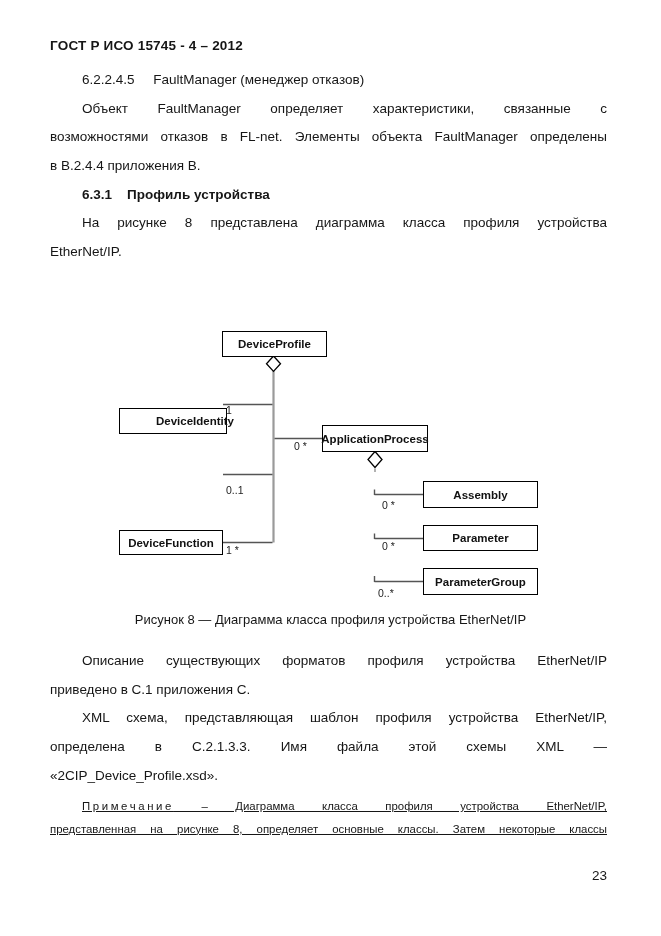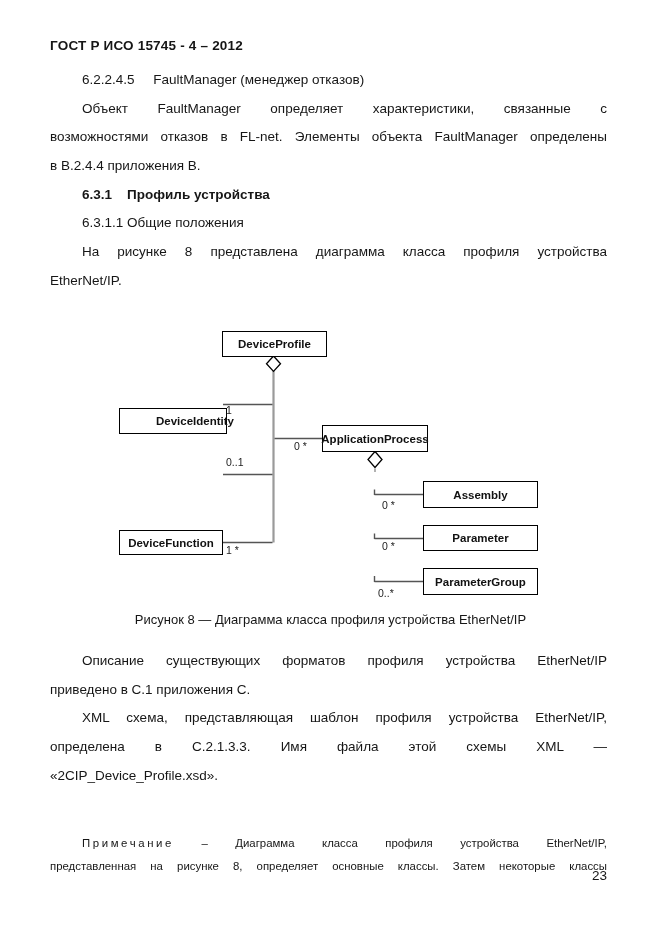--- a/index.html
+++ b/index.html
@@ -34,22 +34,23 @@
     text-align: justify;
     text-align-last: justify;
   }
   .line.ind { text-indent: 32px; }
   .line.bold { font-weight: bold; }
   .line.mt6 { margin-top: 6px; }
   #block-a { top: 66px; }
   #block-b { top: 647px; }
   .noteblock {
     position: absolute;
-    left: 50px; top: 832px; width: 557px;
+    left: 50px; top: 795px; width: 557px;
     font-size: 11.4px;
+    text-decoration: underline;
   }
   .noteblock .line { height: 22.6px; line-height: 22.6px; }
   .noteblock .line.jl { text-align: justify; text-align-last: justify; }
   .lsp { letter-spacing: 2.6px; }
   .figure-caption {
     position: absolute;
     left: 0; top: 612px; width: 661px;
     text-align: center;
     font-size: 13px;
   }
@@ -86,40 +87,39 @@
   #box-parameter           { left:423px; top:525px; width:115px; height:26px; }
   #box-parameter-group     { left:423px; top:568px; width:115px; height:27px; }
   .mult {
     position: absolute;
     font-size: 10.5px;
     color: #222;
     white-space: nowrap;
   }
   #mult-identity  { left:226px; top:404px; }
   #mult-app       { left:294px; top:440px; }
-  #mult-manager   { left:226px; top:456px;text-align:right; }
+  #mult-manager   { left:226px; top:484px;text-align:right; }
   #mult-function  { left:226px; top:544px; }
   #mult-assembly  { left:382px; top:499px; }
   #mult-parameter { left:382px; top:540px; }
   #mult-pgroup    { left:378px; top:587px; }
 </style>
 </head>
 <body>
 
 <div class="page">
 
   <div class="doc-header">ГОСТ Р ИСО 15745 - 4 – 2012</div>
 
   <div class="textblock" id="block-a">
     <div class="line ind">6.2.2.4.5&nbsp;&nbsp;&nbsp;&nbsp;&nbsp;FaultManager (менеджер отказов)</div>
     <div class="line ind jl">Объект FaultManager определяет характеристики, связанные с</div>
     <div class="line jl">возможностями отказов в FL-net. Элементы объекта FaultManager определены</div>
     <div class="line">в В.2.4.4 приложения В.</div>
     <div class="line ind bold">6.3.1&nbsp;&nbsp;&nbsp;&nbsp;Профиль устройства</div>
-    <div class="line ind">6.3.1.1 Общие положения</div>
     <div class="line ind jl">На рисунке 8 представлена диаграмма класса профиля устройства</div>
     <div class="line">EtherNet/IP.</div>
   </div>
 
   <svg class="connector-layer" viewBox="0 0 661 936" xmlns="http://www.w3.org/2000/svg">
 
     <line x1="273.5" y1="371" x2="273.5" y2="542.5" stroke="#9a9a9a" stroke-width="2.2"></line>
 
     <line x1="223" y1="404.5" x2="272.5" y2="404.5" stroke="#555" stroke-width="1.4"></line>
     <line x1="223" y1="474.5" x2="272.5" y2="474.5" stroke="#555" stroke-width="1.4"></line>

